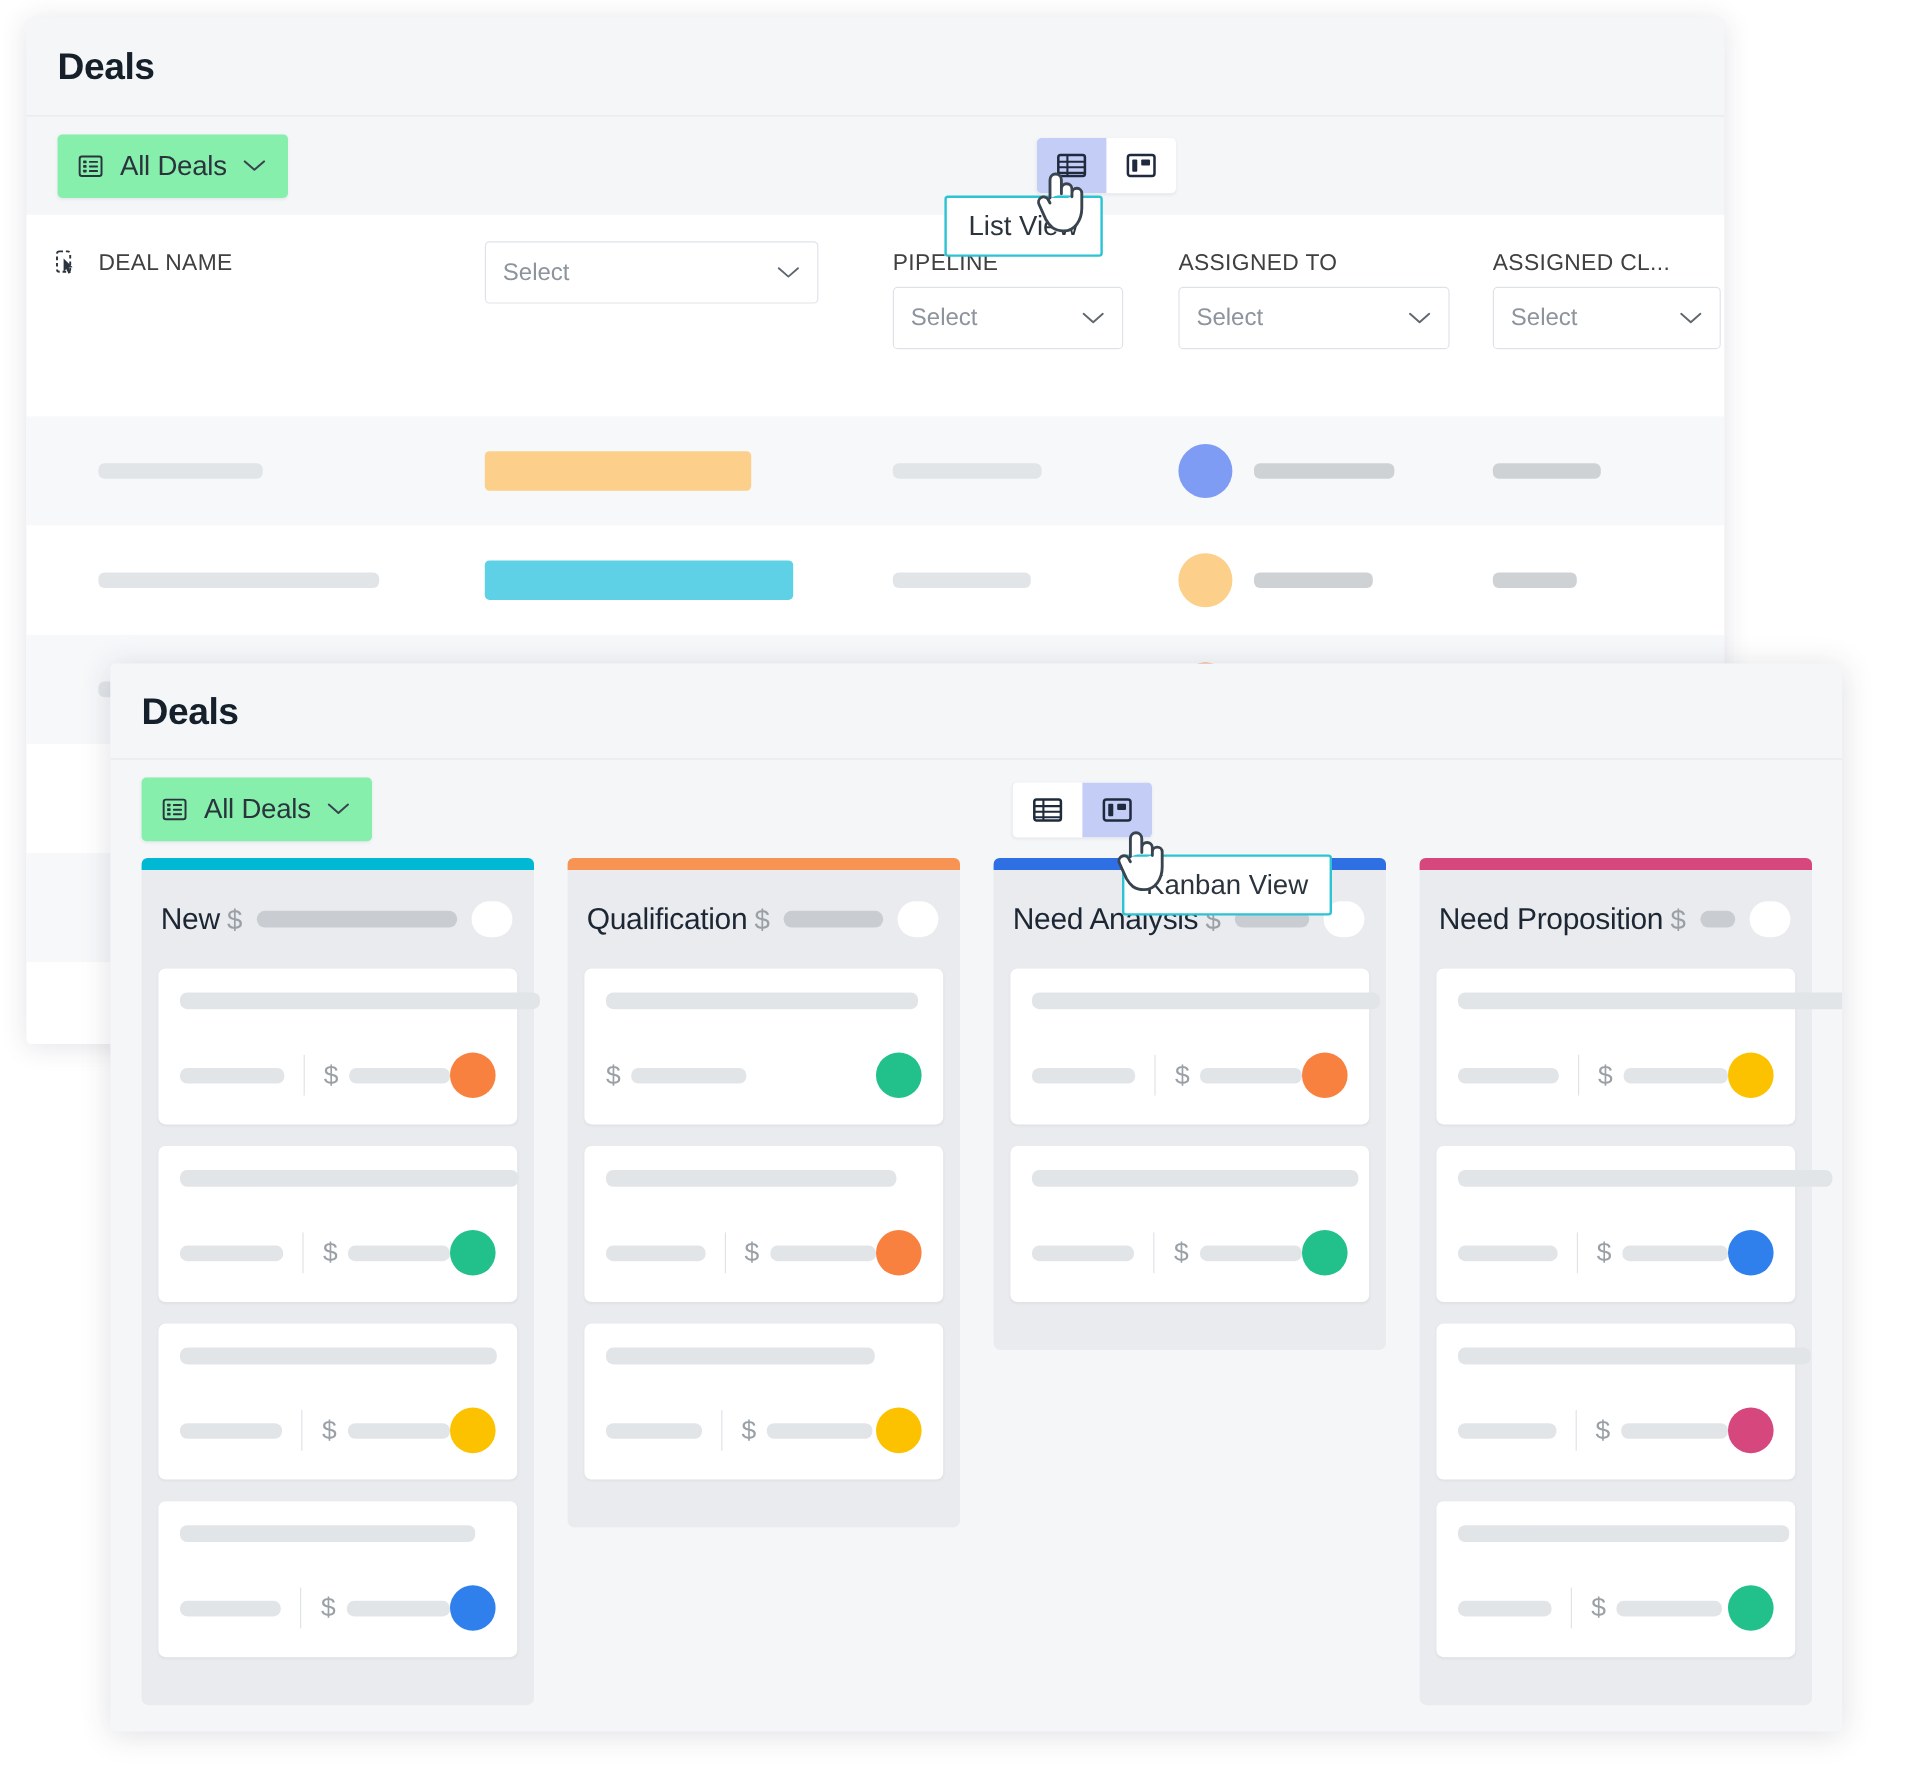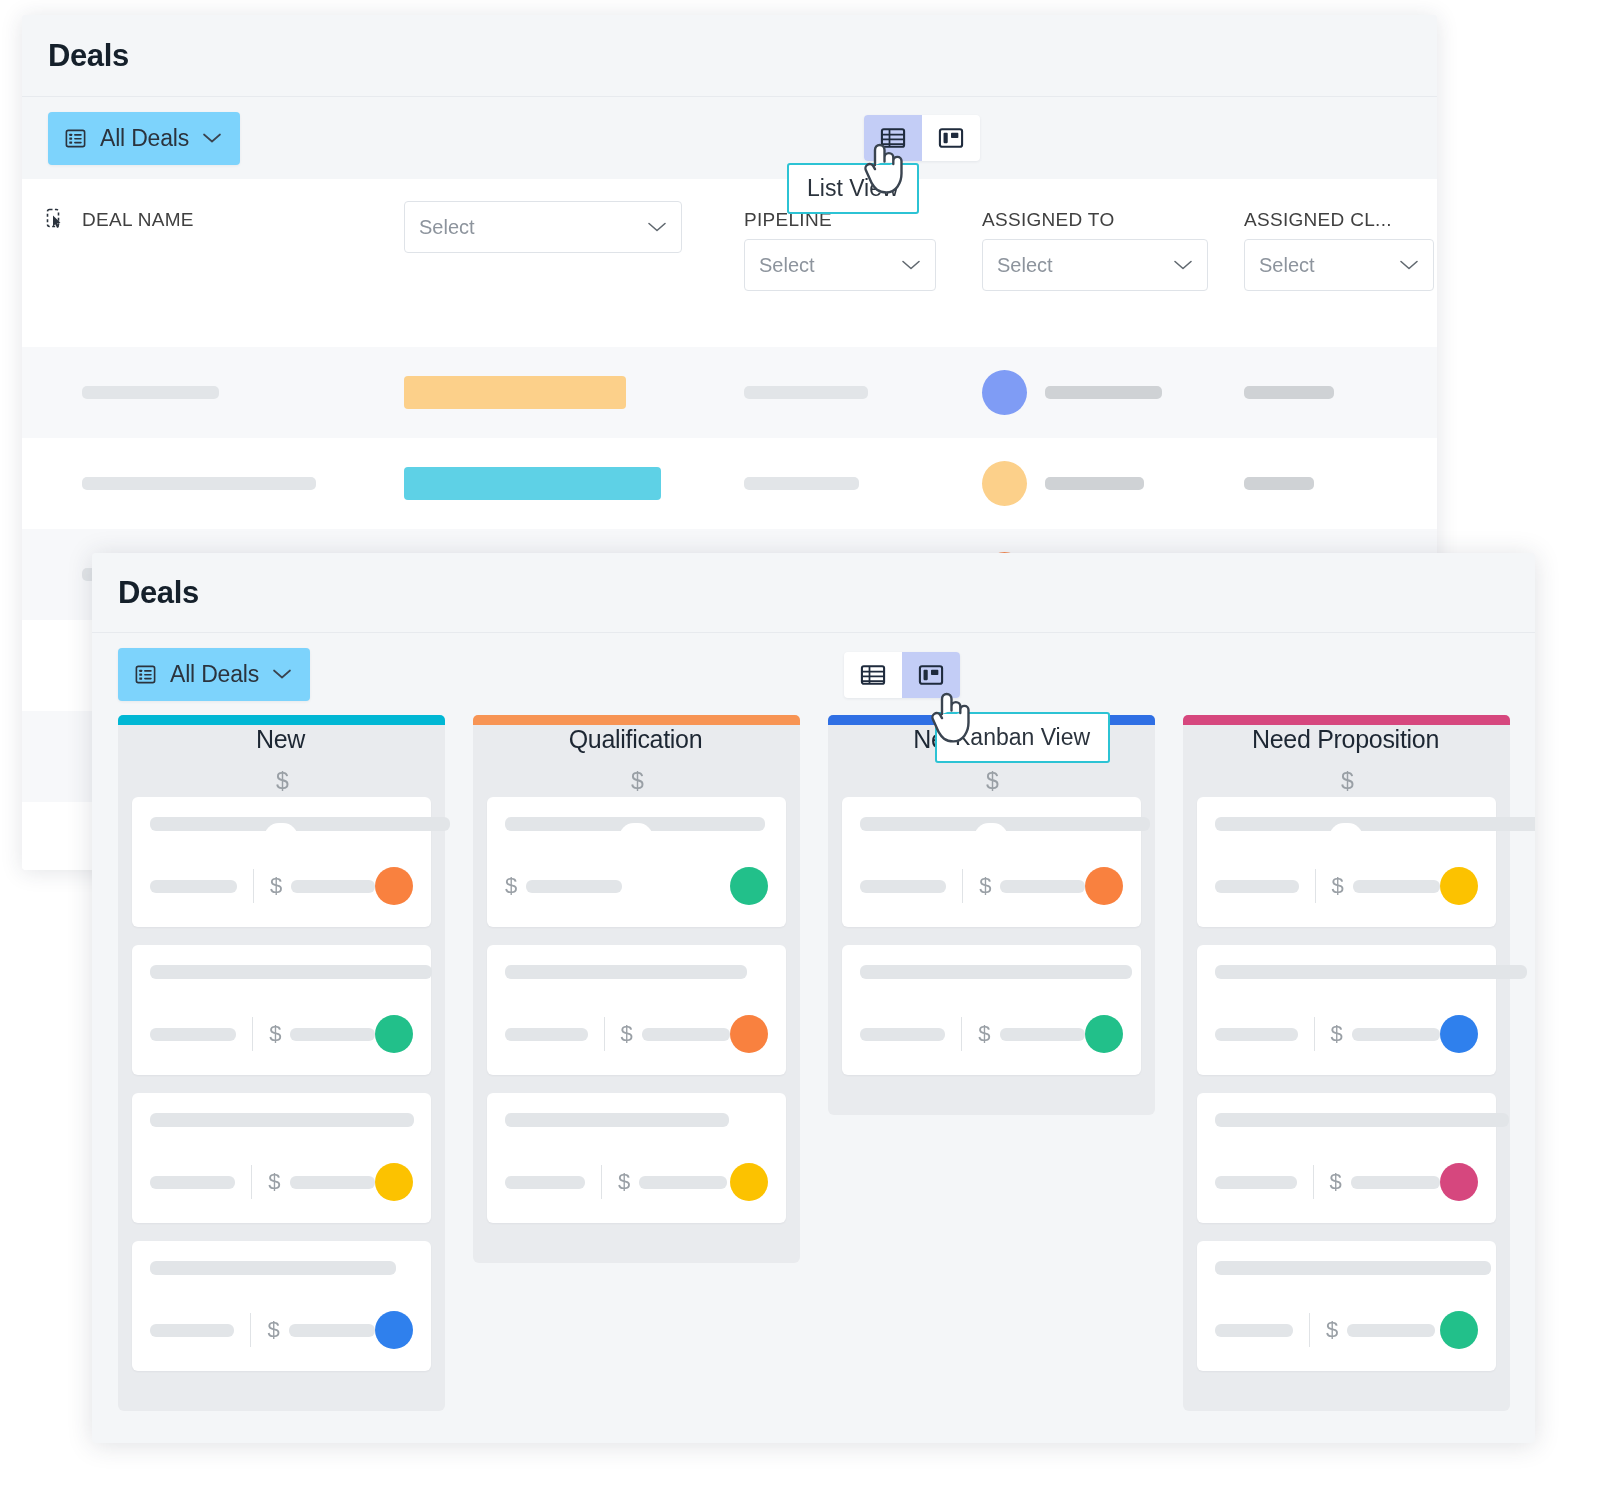--- a/index.html
+++ b/index.html
@@ -45,21 +45,21 @@
   .toolbar {
     height: 82px;
     display: flex; align-items: center;
     padding: 0 26px;
     position: relative;
   }
 
   
   .deals-pill {
     display: inline-flex; align-items: center; gap: 13px;
-    background: #7dd3fc;
+    background: #86efac;
     border-radius: 4px;
     padding: 13px 18px 13px 16px;
     box-shadow: 0 1px 3px rgba(20,30,50,0.06);
     cursor: pointer;
   }
   .deals-pill .label {
     font-size: 23px; color: #2b333d; letter-spacing: -0.2px;
   }
   .list-glyph { width: 23px; height: 23px; display:block; }
   .chev { width: 20px; height: 12px; display:block; }
@@ -165,24 +165,23 @@
   .kcol { width: 327px; }
   .kcol-top { height: 10px; border-radius: 5px 5px 0 0; }
   .kcol-inner {
     background: #e9ebee;
     border-radius: 0 0 6px 6px;
     padding: 0 0 22px 0;
     min-height: 80px;
   }
   .kcol-head {
     display: flex; align-items: center;
-    height: 72px;
+    height: 82px;
     padding: 0 18px 0 16px;
-    gap: 14px;
-    flex-direction: column;
+    gap: 2px;
   }
   .kcol-name {
     font-size: 25px; color: #1d2733; letter-spacing: -0.3px;
     white-space: nowrap;
   }
   .dollar { font-size: 23px; color: #9aa0a6; margin-left: 4px; }
   .kcol-head .skel { flex: 1; height: 14px; background:#c9cdd1; margin: 0 10px; }
   .count-pill {
     width: 34px; height: 30px; border-radius: 16px; background:#ffffff; flex: none;
   }

